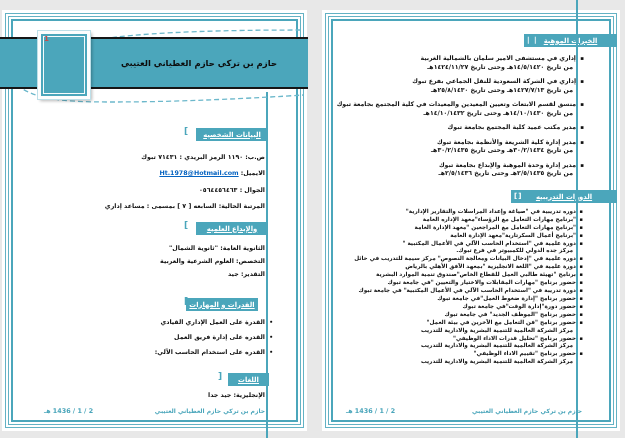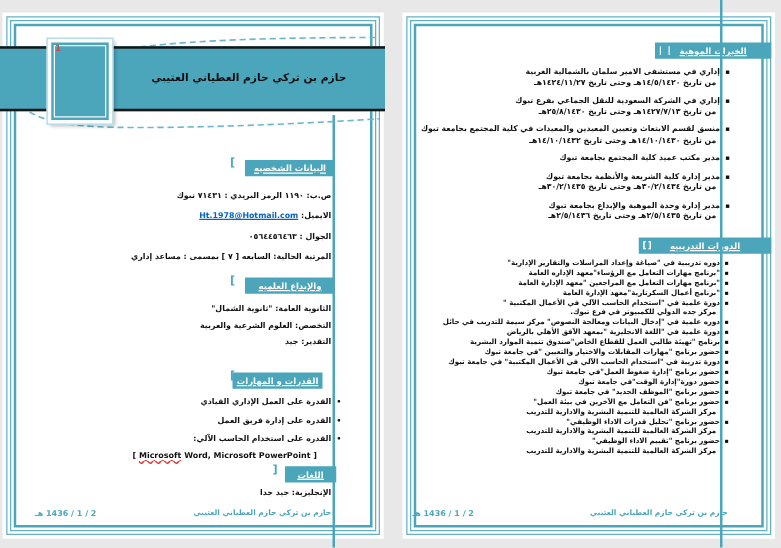--- a/index.html
+++ b/index.html
@@ -67,21 +67,21 @@
   .exp-item{position:relative;margin-bottom:5.5px;}
   .exp-item .blt{position:absolute;right:-8px;top:0;font-size:5.5px;}
   .exp-dates{display:block;padding-right:3px;}
   .course-list{position:absolute;top:198px;right:44px;left:14px;direction:rtl;text-align:right;
     font-size:5.7px;font-weight:bold;color:#101010;line-height:7.4px;}
   .course-item{position:relative;margin-bottom:0.6px;}
   .course-item .blt{position:absolute;right:-7px;top:0;font-size:5px;}
   .course-line2{display:block;padding-right:3px;}
   
   .footer-name{position:absolute;top:397px;color:#4ba6bb;font-size:6px;font-weight:bold;direction:rtl;}
-  .footer-date{position:absolute;top:397px;color:#4ba6bb;font-size:6.4px;font-weight:bold;direction:rtl;}
+  .footer-date{position:absolute;top:397px;color:#4ba6bb;font-size:6.4px;font-weight:bold;direction:rtl;margin-left:16px;}
   .fl-name{right:42px;}
   .fl-date{left:26px;}
   .fr-name{left:150px;}
   .fr-date{left:8px;}
 </style>
 </head>
 <body>
 
 <div class="page page-left">
   <div class="b1"></div>
@@ -129,23 +129,20 @@
       <div class="dot-item">
         <span class="blt">•</span>
         <span>القدره على إدارة فريق العمل</span>
       </div>
 
       <div class="dot-item">
         <span class="blt">•</span>
         <span>القدره على استخدام الحاسب الآلي:</span>
       </div>
     </div>
-  <div class="ms-line">
-    <span>[ </span><span class="squiggle">Microsoft</span><span> Word,  Microsoft  PowerPoint  ]</span>
-  </div>
 
   <span class="bracket" style="left:216px;top:361px;">]</span>
   <div class="sec-bar" style="left:226px;top:363px;width:41px;text-decoration:underline;">
     <span class="ttl">اللغات</span>
   </div>
   <div class="rtl-block lang">الإنجليزية:  جيد جدا</div>
 
   <div class="footer-name fl-name">حازم بن تركي حازم العطياني العتيبي</div>
   <div class="footer-date fl-date">2 / 1 / 1436 هـ</div>
 </div>

